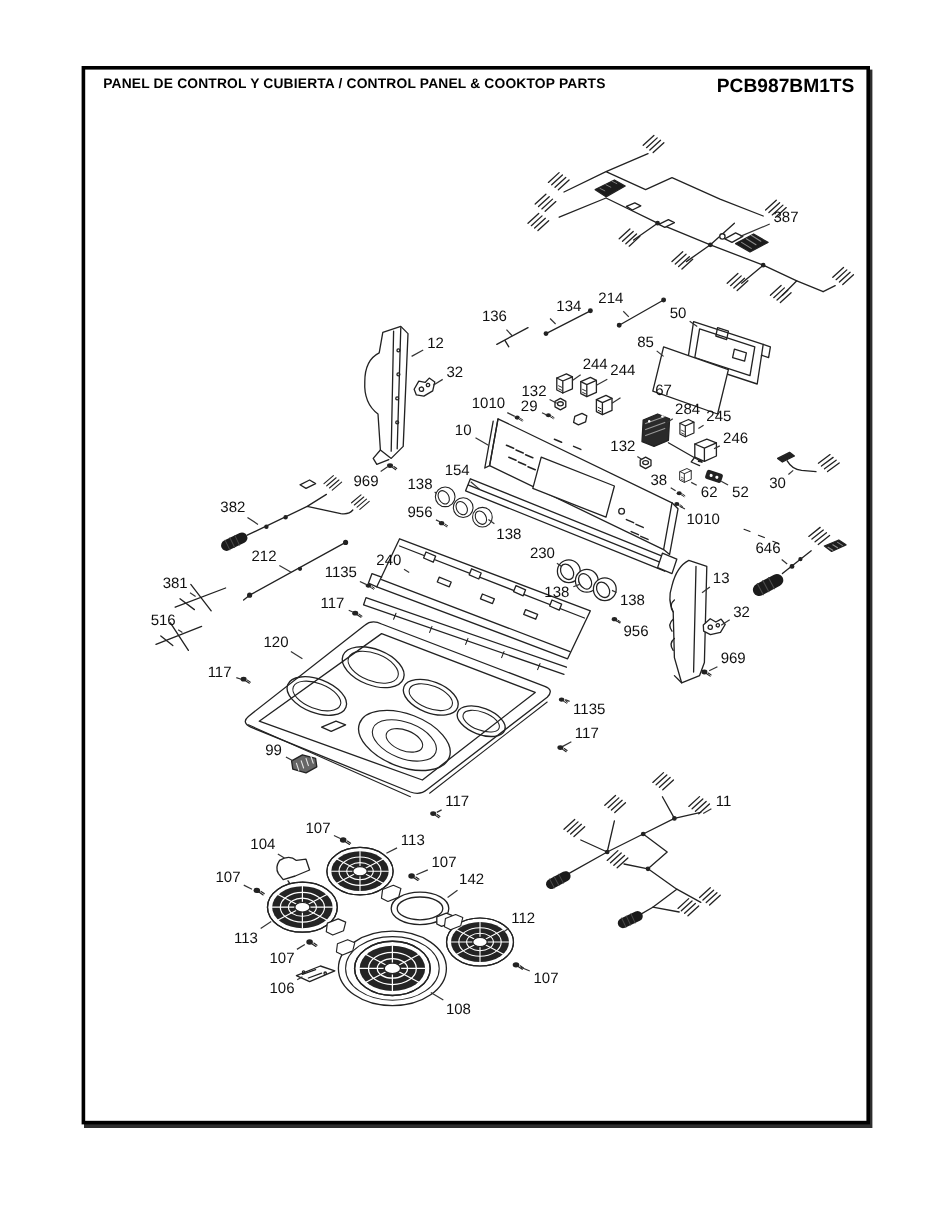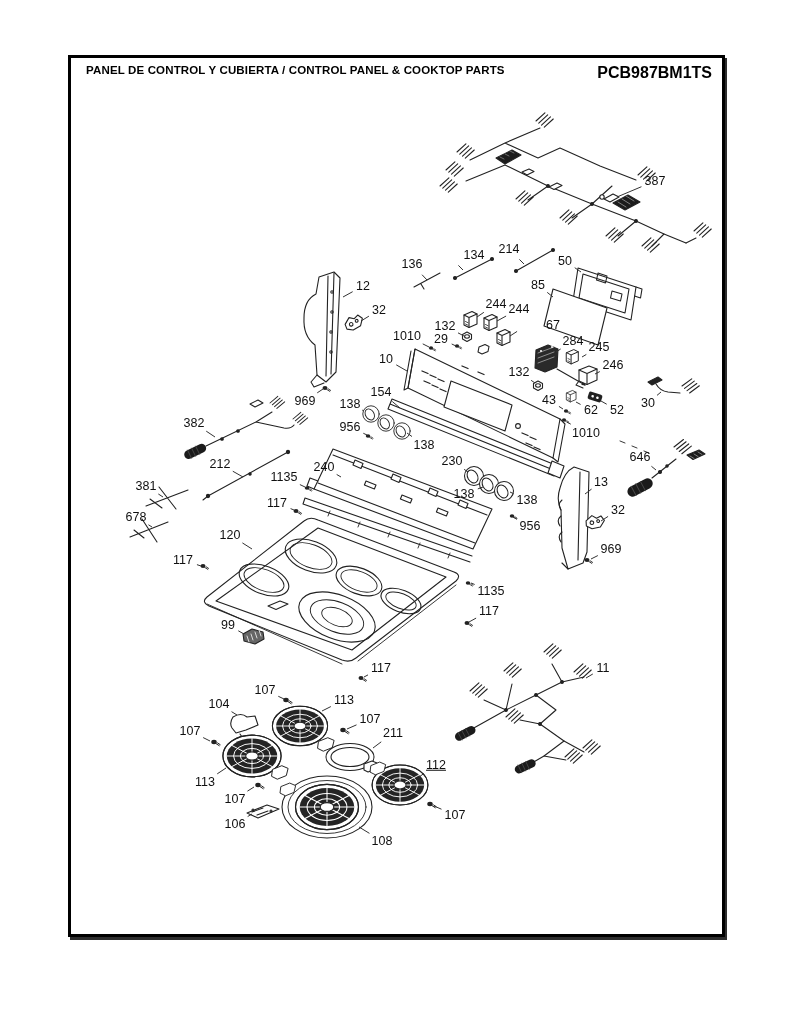--- a/index.html
+++ b/index.html
@@ -424,21 +424,21 @@
     <div class="callout" style="left: 496px; top: 304px;">244</div>
     <div class="callout" style="left: 519px; top: 309px;">244</div>
     <div class="callout" style="left: 553px; top: 325px;">67</div>
     <div class="callout" style="left: 445px; top: 326px;">132</div>
     <div class="callout" style="left: 441px; top: 339px;">29</div>
     <div class="callout" style="left: 407px; top: 336px;">1010</div>
     <div class="callout" style="left: 573px; top: 341px;">284</div>
     <div class="callout" style="left: 599px; top: 347px;">245</div>
     <div class="callout" style="left: 613px; top: 365px;">246</div>
     <div class="callout" style="left: 519px; top: 372px;">132</div>
-    <div class="callout" style="left: 549px; top: 400px;">43</div>
+    <div class="callout" style="left: 549px; top: 400px;">38</div>
     <div class="callout" style="left: 591px; top: 410px;">62</div>
     <div class="callout" style="left: 617px; top: 410px;">52</div>
     <div class="callout" style="left: 586px; top: 433px;">1010</div>
     <div class="callout" style="left: 648px; top: 403px;">30</div>
     <div class="callout" style="left: 363px; top: 286px;">12</div>
     <div class="callout" style="left: 379px; top: 310px;">32</div>
     <div class="callout" style="left: 305px; top: 401px;">969</div>
     <div class="callout" style="left: 386px; top: 359px;">10</div>
     <div class="callout" style="left: 381px; top: 392px;">154</div>
     <div class="callout" style="left: 350px; top: 404px;">138</div>
@@ -459,25 +459,25 @@
     <div class="callout" style="left: 183px; top: 560px;">117</div>
     <div class="callout" style="left: 228px; top: 625px;">99</div>
     <div class="callout" style="left: 491px; top: 591px;">1135</div>
     <div class="callout" style="left: 489px; top: 611px;">117</div>
     <div class="callout" style="left: 381px; top: 668px;">117</div>
     <div class="callout" style="left: 603px; top: 668px;">11</div>
     <div class="callout" style="left: 265px; top: 690px;">107</div>
     <div class="callout" style="left: 219px; top: 704px;">104</div>
     <div class="callout" style="left: 344px; top: 700px;">113</div>
     <div class="callout" style="left: 370px; top: 719px;">107</div>
-    <div class="callout" style="left: 393px; top: 733px;">211</div>
+    <div class="callout" style="left: 393px; top: 733px;">142</div>
     <div class="callout" style="left: 190px; top: 731px;">107</div>
     <div class="callout" style="left: 205px; top: 782px;">113</div>
-    <div class="callout" style="left: 436px; top: 765px; text-decoration: underline;">112</div>
+    <div class="callout" style="left: 436px; top: 765px;">112</div>
     <div class="callout" style="left: 235px; top: 799px;">107</div>
     <div class="callout" style="left: 235px; top: 824px;">106</div>
     <div class="callout" style="left: 382px; top: 841px;">108</div>
     <div class="callout" style="left: 455px; top: 815px;">107</div>
     <div class="callout" style="left: 194px; top: 423px;">382</div>
     <div class="callout" style="left: 220px; top: 464px;">212</div>
     <div class="callout" style="left: 146px; top: 486px;">381</div>
-    <div class="callout" style="left: 136px; top: 517px;">678</div>
+    <div class="callout" style="left: 136px; top: 517px;">516</div>
   </div>
 
 </body></html>

